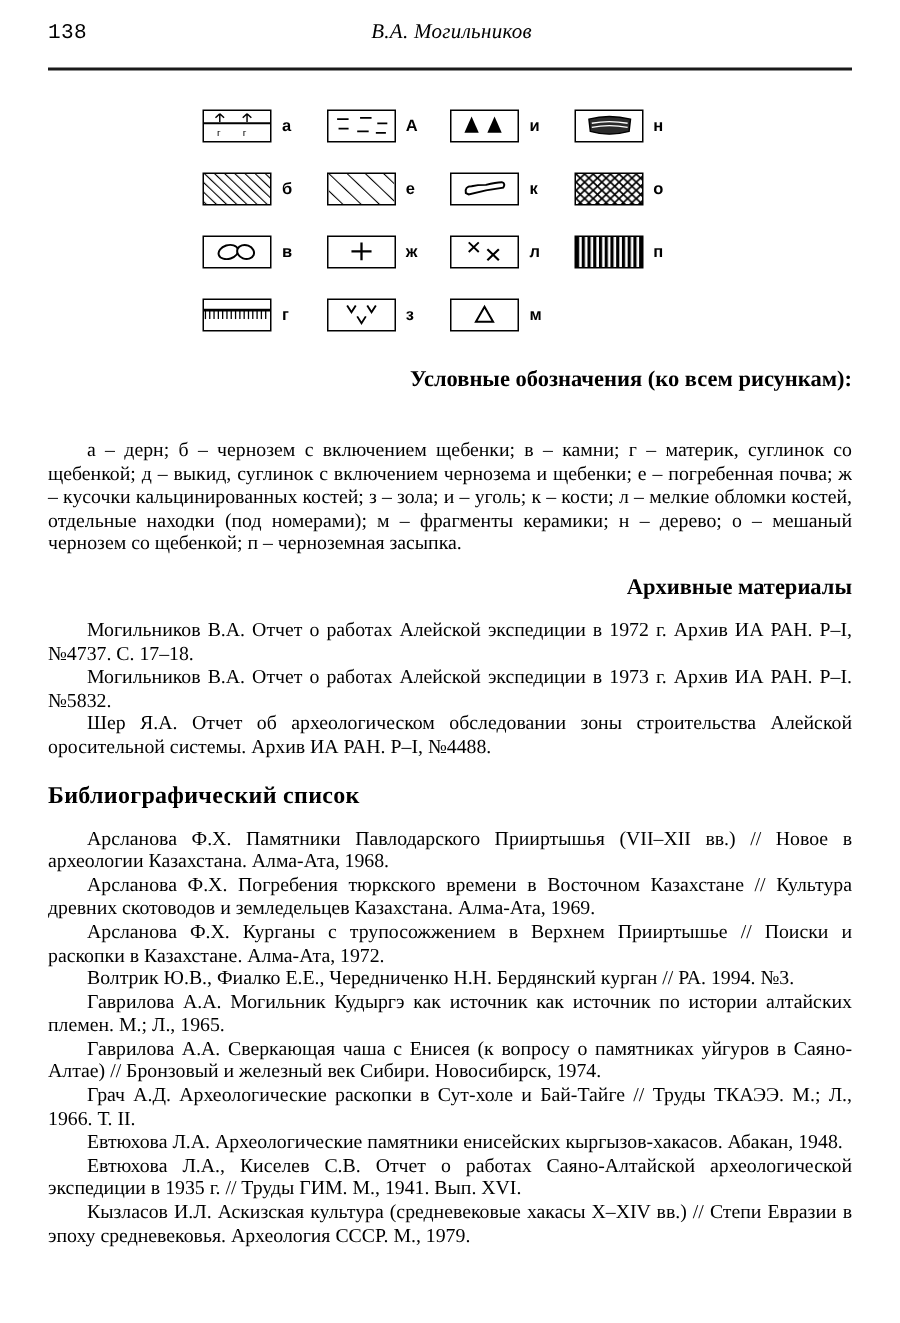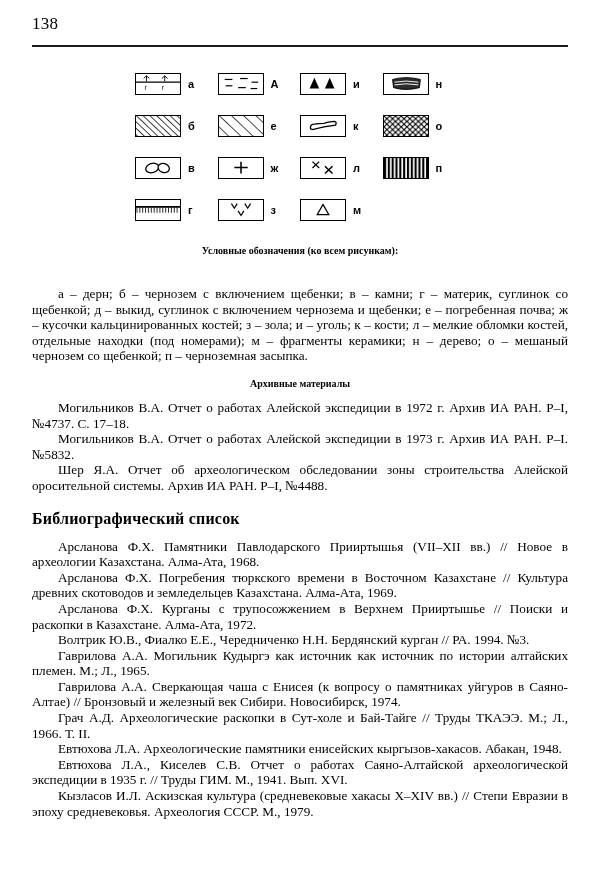--- a/index.html
+++ b/index.html
@@ -25,22 +25,23 @@
   }
 
   
   .runhead {
     display: flex;
     align-items: baseline;
     height: 28px;
     padding-top: 14px;
   }
   .runhead-folio {
-    font-size: 17px;
+    font-size: 14px;
     letter-spacing: .3px;
+    font-family: Liberation Mono, monospace;
   }
   .runhead-title {
     flex: 1;
     text-align: center;
     font-style: italic;
     font-size: 14px;
     letter-spacing: .2px;
     margin-left: -24px;
   }
   .rule {
@@ -78,23 +79,23 @@
   .swatch-label {
     font-family: "Liberation Sans", "DejaVu Sans", sans-serif;
     font-weight: 700;
     font-size: 11px;
     line-height: 1;
   }
   .swatch svg { display: block; width: 100%; height: 100%; }
 
   
   .h-small {
-    text-align: center;
+    text-align: right;
     font-weight: 700;
-    font-size: 10px;
+    font-size: 15px;
     margin: 14px 0 0;
   }
   .h-big {
     text-align: left;
     font-weight: 700;
     font-size: 16px;
     margin: 16px 0 0;
     letter-spacing: .2px;
   }
 
@@ -112,20 +113,21 @@
   .block-biblio { margin-top: 11px; }
   .biblio-entry { margin: 0; }
 </style>
 </head>
 <body>
 
 <div class="page">
 
   <div class="runhead">
     <span class="runhead-folio">138</span>
+    <span class="runhead-title">В.А. Могильников</span>
   </div>
   <div class="rule"></div>
 
   <div class="symbol-grid">
 
     <div class="symbol-cell">
       <span class="swatch">
         <svg viewBox="0 0 46 22" preserveAspectRatio="none">
           <line x1="0" y1="9" x2="46" y2="9" stroke="#000" stroke-width="1.4"></line>
           <path d="M11 8 L11 2 M11 2 L8 5 M11 2 L14 5" stroke="#000" stroke-width="1" fill="none"></path>

